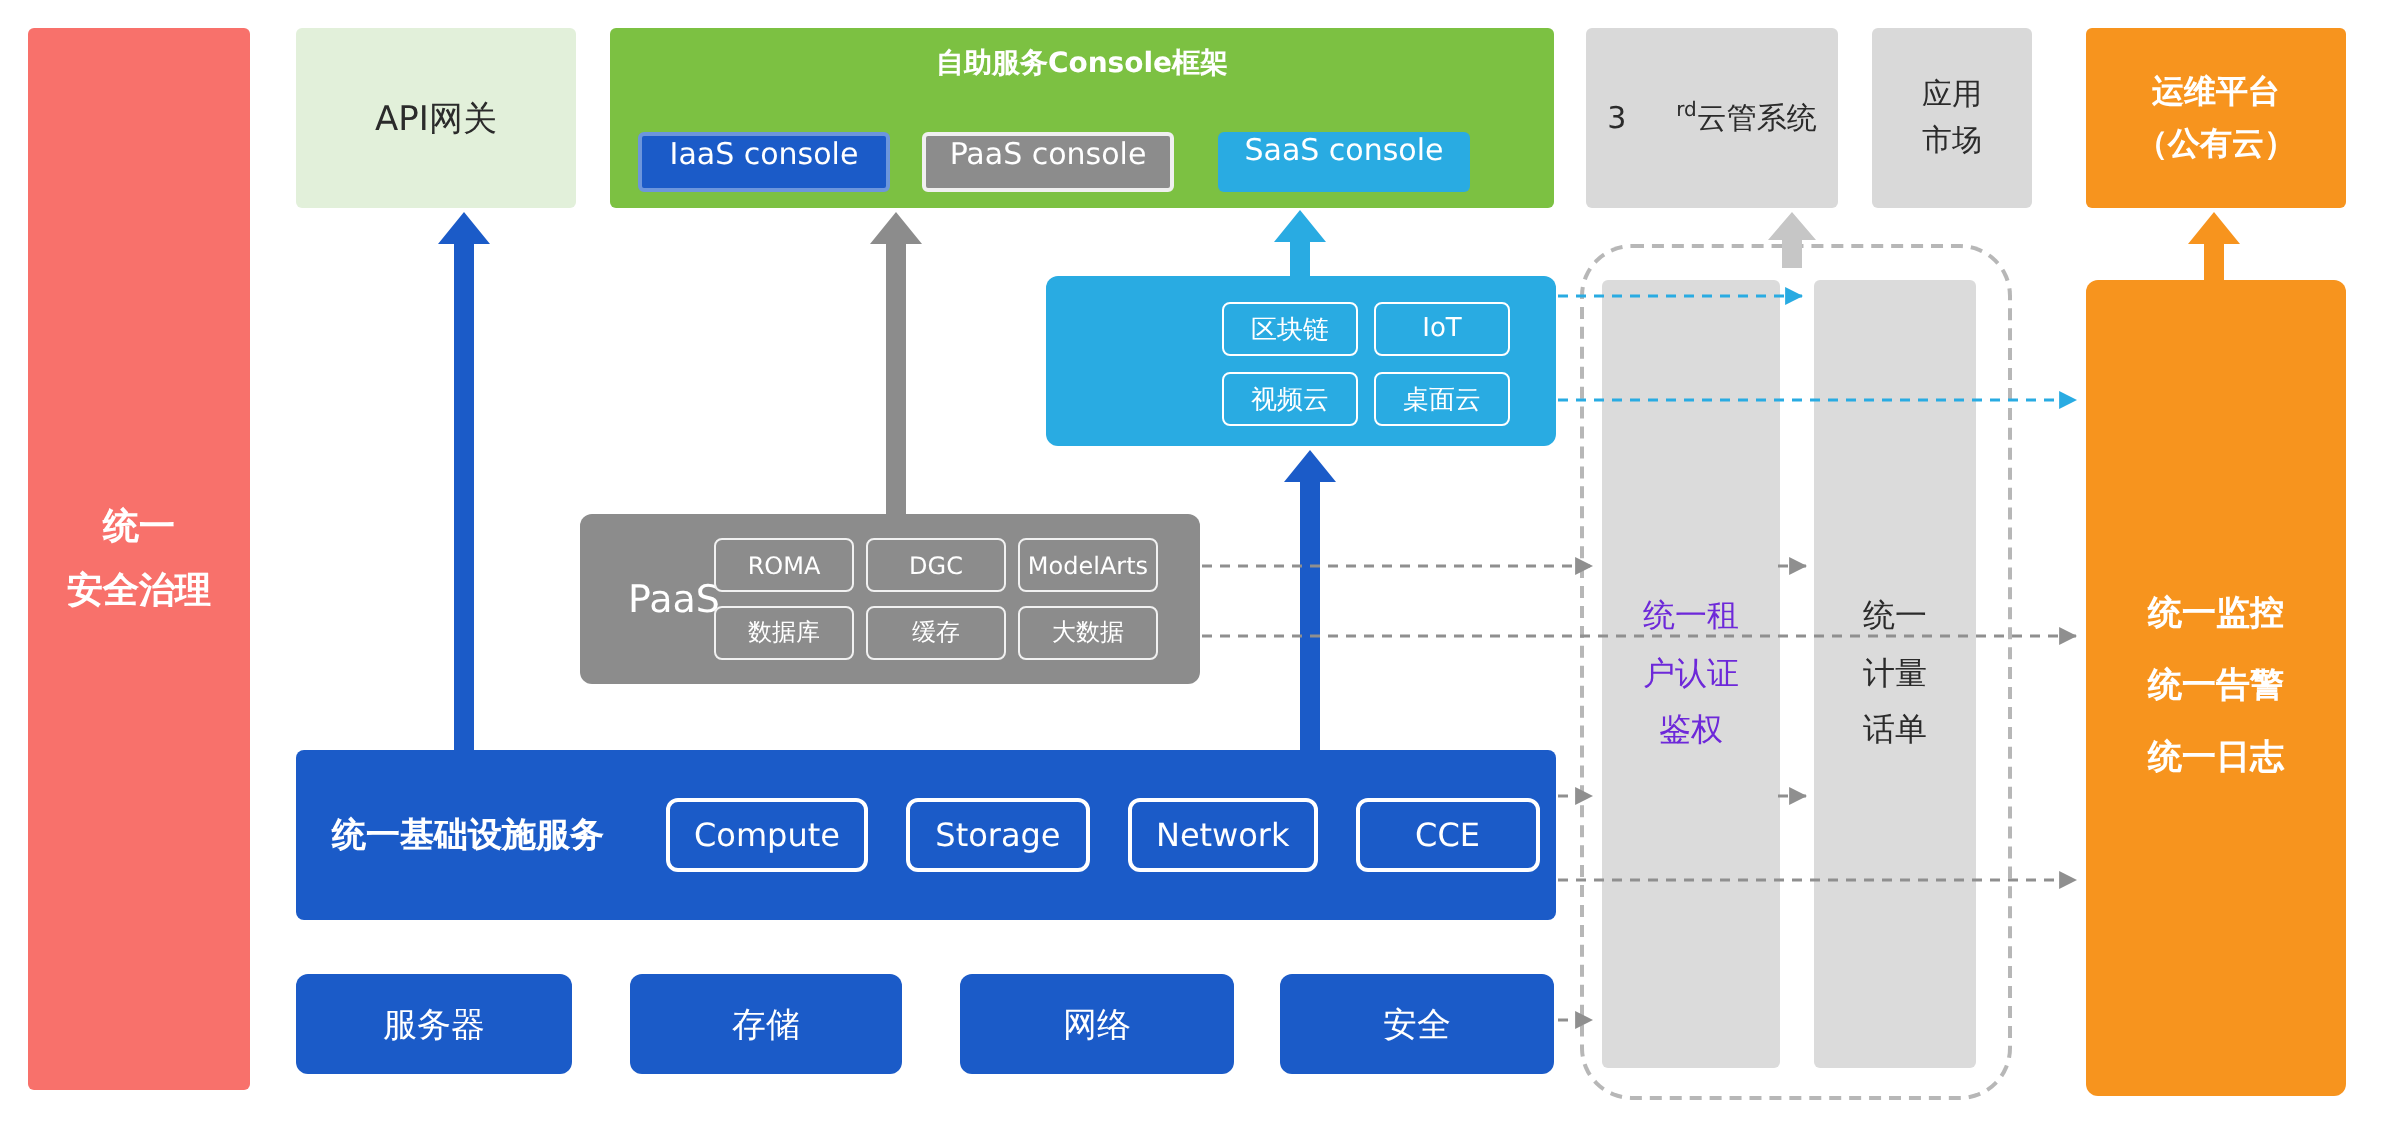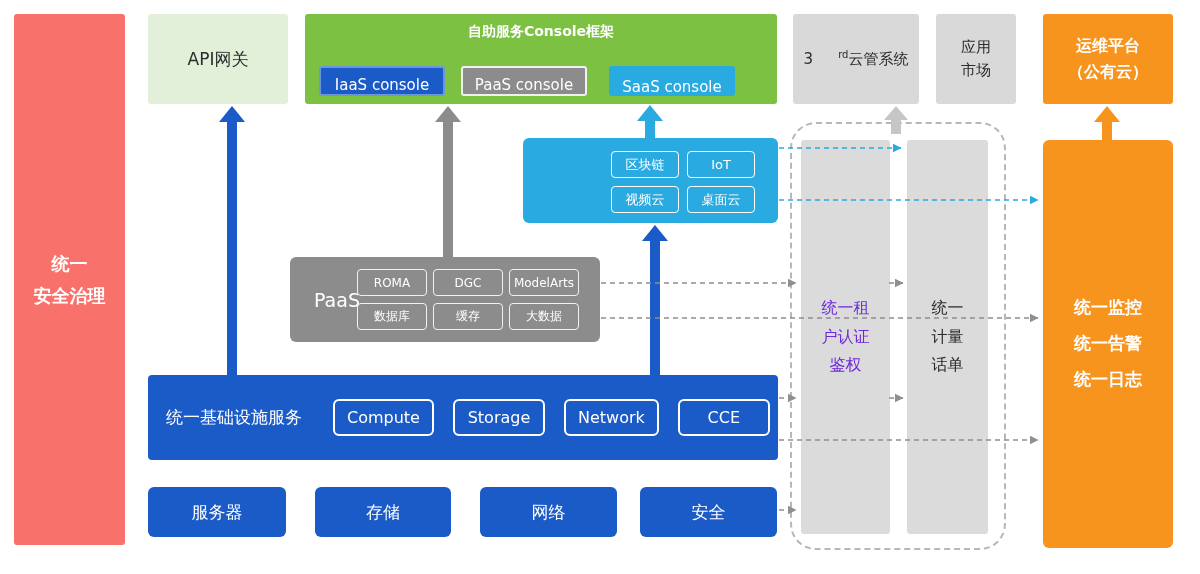--- a/index.html
+++ b/index.html
@@ -13,21 +13,21 @@
 
   
   .red-bar { left:14px; top:14px; width:111px; height:531px; background:var(--c-red); border-radius:3px;
              color:#fff; font-size:18px; font-weight:700; line-height:1.75; }
 
   
   .api-gw { left:148px; top:14px; width:140px; height:90px; background:var(--c-light-green); border-radius:3px;
             color:#2b2b2b; font-size:17px; }
   .console-frame { position:absolute; left:305px; top:14px; width:472px; height:90px; background:var(--c-green); border-radius:3px; }
   .console-title { position:absolute; top:9px; left:0; right:0; text-align:center; color:#fff; font-size:14px; font-weight:600; }
-  .console-chip { position:absolute; top:52px; height:30px; width:126px; display:flex; align-items:flex-end; justify-content:center;
+  .console-chip { position:absolute; top:52px; height:30px; width:126px; display:flex; align-items:flex-start; justify-content:center;
                   color:#fff; font-size:15px; border-radius:3px; }
   .chip-iaas { left:14px;  background:var(--c-blue); border:2px solid #6c96dc; }
   .chip-paas { left:156px; background:var(--c-gray); border:2px solid #f0f0f0; }
   .chip-saas { left:304px; background:var(--c-cyan); }
 
   .third-party { left:793px; top:14px; width:126px; height:90px; background:var(--c-light-gray); border-radius:3px;
                  color:#2b2b2b; font-size:15px; }
   .third-party sup { font-size:10px;margin-left:25px; }
   .app-market { left:936px; top:14px; width:80px; height:90px; background:var(--c-light-gray); border-radius:3px;
                 color:#2b2b2b; font-size:15px; line-height:1.55; }
@@ -46,21 +46,21 @@
   .paas-box { position:absolute; left:290px; top:257px; width:310px; height:85px; background:var(--c-gray); border-radius:6px; }
   .paas-label { position:absolute; left:24px; top:0; height:85px; display:flex; align-items:center;
                 color:#fff; font-size:19px; }
   .paas-items { position:absolute; left:67px; top:12px; display:grid; grid-template-columns:70px 70px 70px; gap:7px 6px; }
   .paas-item { height:27px; border:1.5px solid #f1f1f1; border-radius:4px; display:flex; align-items:center; justify-content:center;
                color:#fff; font-size:12px; }
 
   
   .iaas-box { position:absolute; left:148px; top:375px; width:630px; height:85px; background:var(--c-blue); border-radius:4px; }
   .iaas-label { position:absolute; left:18px; top:0; height:85px; display:flex; align-items:center;
-                color:#fff; font-size:17px; font-weight:400; }
+                color:#fff; font-size:17px; font-weight:700; }
   .iaas-items { position:absolute; left:185px; top:24px; display:flex; gap:19px; }
   .iaas-item { height:37px; min-width:92px; padding:0 12px; border:2px solid #fff; border-radius:6px;
                display:flex; align-items:center; justify-content:center; color:#fff; font-size:16px; }
 
   
   .res { top:487px; height:50px; background:var(--c-blue); border-radius:6px; color:#fff; font-size:17px; }
   .res-0 { left:148px; width:138px; }
   .res-1 { left:315px; width:136px; }
   .res-2 { left:480px; width:137px; }
   .res-3 { left:640px; width:137px; }

